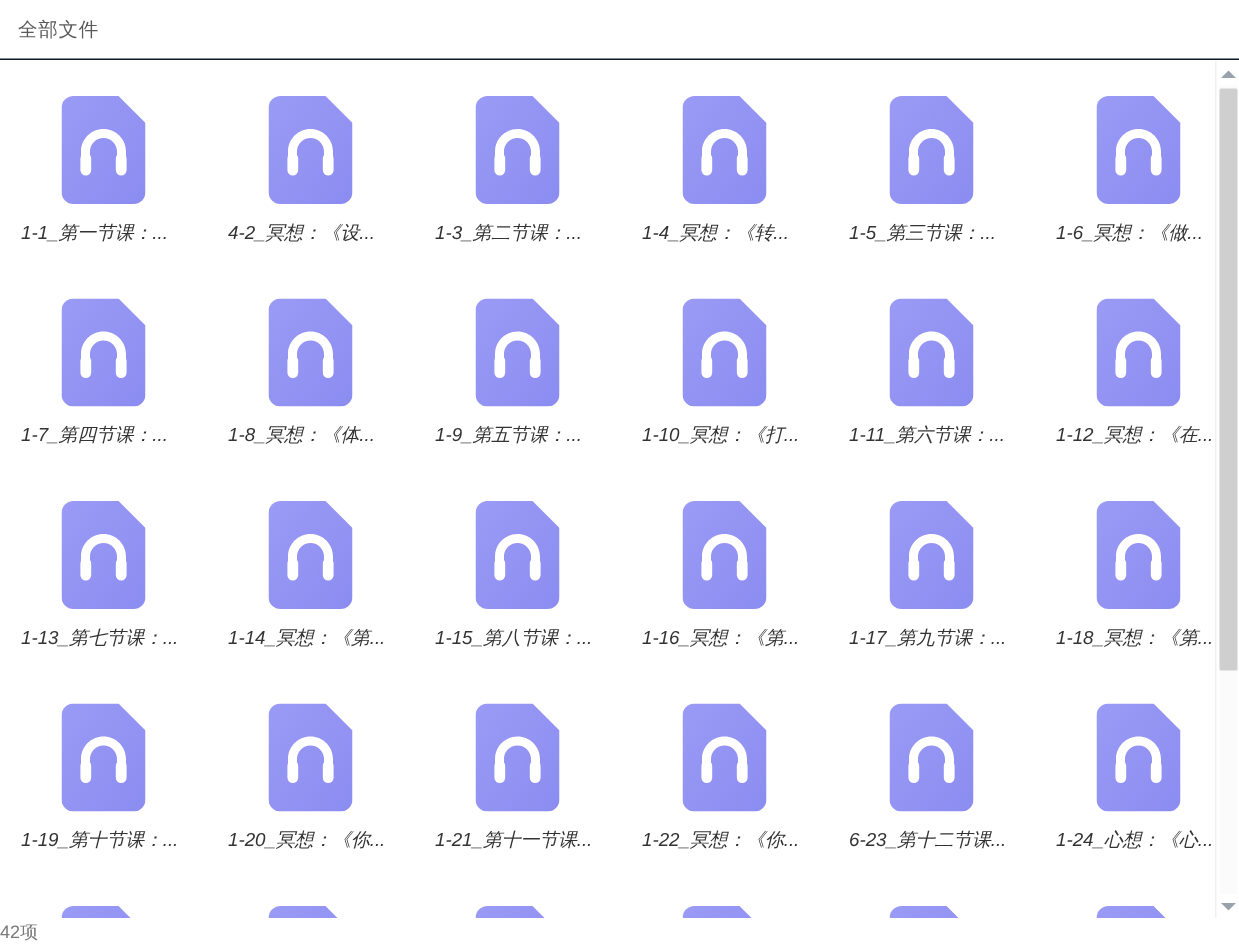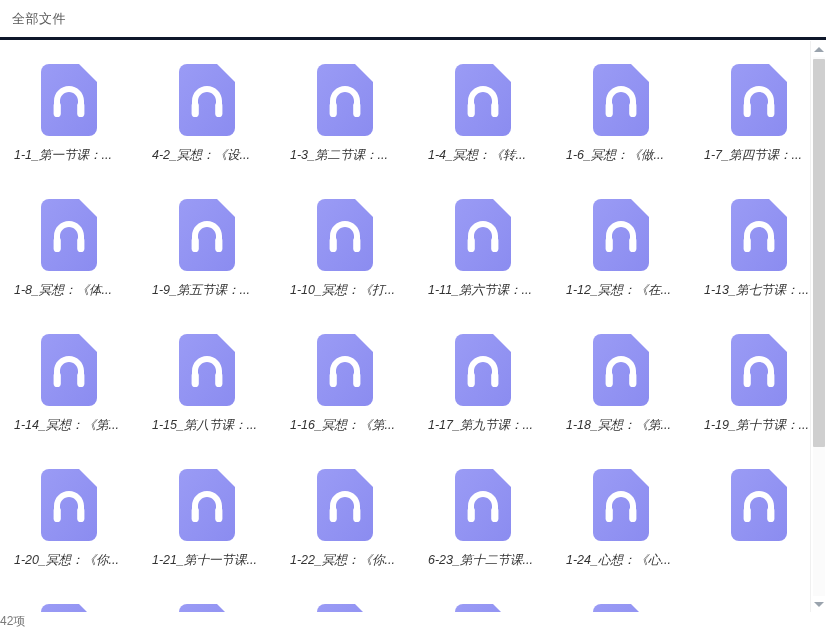--- a/index.html
+++ b/index.html
@@ -18,21 +18,21 @@
     height: 630px;
     background: #ffffff;
   }
 
   
   .header {
     position: absolute;
     top: 0; left: 0;
     width: 826px;
     height: 40px;
-    border-bottom: 3px solid #0f172a;
+    border-bottom: 1px solid #0f172a;
     background: #ffffff;
     display: flex;
     align-items: center;
   }
   .header-title {
     margin-left: 12px;
     font-size: 13px;
     color: #5a5a5a;
     letter-spacing: 0.5px;
     white-space: nowrap;
@@ -239,20 +239,39 @@
                 <rect x="36.2" y="38" width="7.2" height="15" rx="3.6"></rect>
               </g>
             </svg>
           </div>
           <span class="file-label">1-4_冥想：《转...</span>
         </div>
         <div class="file-cell">
           <div class="file-icon-wrap">
             <svg class="file-icon" viewBox="0 0 56 72" xmlns="http://www.w3.org/2000/svg">
               <defs>
+                <linearGradient id="g4" x1="0" y1="0" x2="1" y2="1">
+                  <stop offset="0%" stop-color="#9a9bf5"></stop>
+                  <stop offset="100%" stop-color="#8b8cf0"></stop>
+                </linearGradient>
+              </defs>
+              <path d="M8 0 H38 L56 18 V64 A8 8 0 0 1 48 72 H8 A8 8 0 0 1 0 64 V8 A8 8 0 0 1 8 0 Z" fill="url(#g4)"></path>
+              <g fill="#ffffff">
+                <path d="M28 22 C19.7 22 13 28.7 13 37 L13 44 C13 45.7 14.3 47 16 47 C17.7 47 19 45.7 19 44 L19 37 C19 32 23 28 28 28 C33 28 37 32 37 37 L37 44 C37 45.7 38.3 47 40 47 C41.7 47 43 45.7 43 44 L43 37 C43 28.7 36.3 22 28 22 Z"></path>
+                <rect x="12.6" y="38" width="7.2" height="15" rx="3.6"></rect>
+                <rect x="36.2" y="38" width="7.2" height="15" rx="3.6"></rect>
+              </g>
+            </svg>
+          </div>
+          <span class="file-label">1-5_第三节课：...</span>
+        </div>
+        <div class="file-cell">
+          <div class="file-icon-wrap">
+            <svg class="file-icon" viewBox="0 0 56 72" xmlns="http://www.w3.org/2000/svg">
+              <defs>
                 <linearGradient id="g5" x1="0" y1="0" x2="1" y2="1">
                   <stop offset="0%" stop-color="#9a9bf5"></stop>
                   <stop offset="100%" stop-color="#8b8cf0"></stop>
                 </linearGradient>
               </defs>
               <path d="M8 0 H38 L56 18 V64 A8 8 0 0 1 48 72 H8 A8 8 0 0 1 0 64 V8 A8 8 0 0 1 8 0 Z" fill="url(#g5)"></path>
               <g fill="#ffffff">
                 <path d="M28 22 C19.7 22 13 28.7 13 37 L13 44 C13 45.7 14.3 47 16 47 C17.7 47 19 45.7 19 44 L19 37 C19 32 23 28 28 28 C33 28 37 32 37 37 L37 44 C37 45.7 38.3 47 40 47 C41.7 47 43 45.7 43 44 L43 37 C43 28.7 36.3 22 28 22 Z"></path>
                 <rect x="12.6" y="38" width="7.2" height="15" rx="3.6"></rect>
                 <rect x="36.2" y="38" width="7.2" height="15" rx="3.6"></rect>

